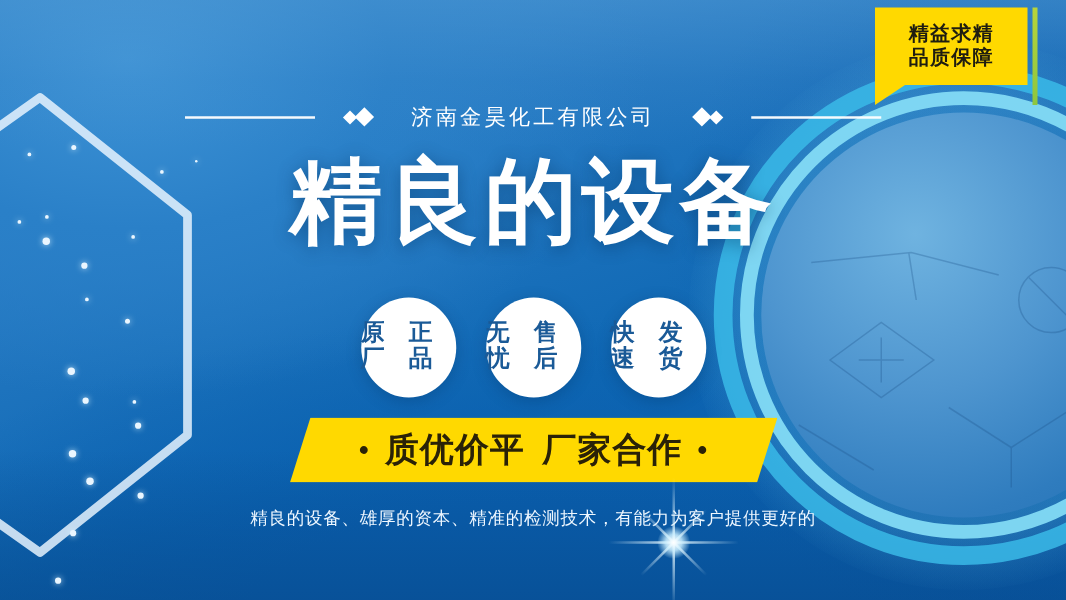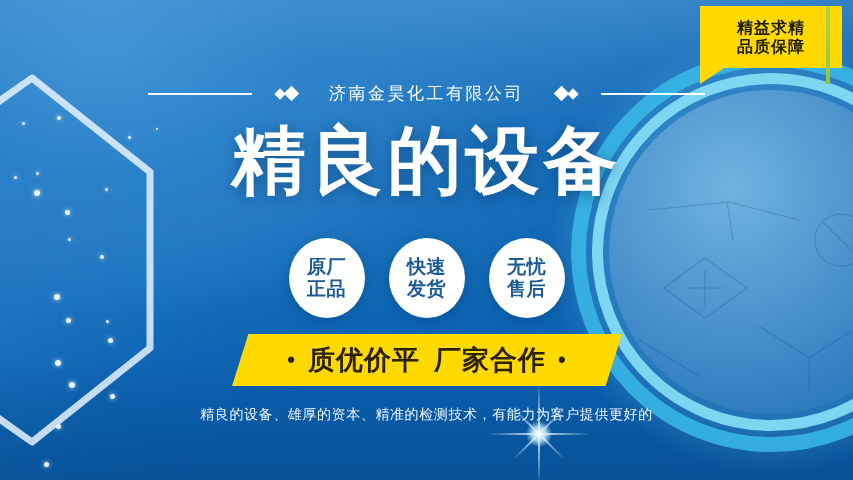--- a/index.html
+++ b/index.html
@@ -107,21 +107,21 @@
     border-radius: 50%;
     background: radial-gradient(circle, rgba(120,215,245,0.22) 55%, rgba(120,215,245,0) 72%);
     pointer-events: none;
   }
 
   
   .tag {
     position: absolute;
     left: 700px;
     top: 6px;
-    width: 142px;
+    width: 122px;
     height: 62px;
     background: #ffd900;
     z-index: 6;
   }
   .tag-tail {
     position: absolute;
     left: 700px;
     top: 68px;
     width: 0; height: 0;
     border-left: 24px solid #ffd900;
@@ -209,21 +209,21 @@
     justify-content: center;
     gap: 24px;
     z-index: 5;
   }
   .badge {
     width: 76px;
     height: 80px;
     border-radius: 50%;
     background: #ffffff;
     display: flex;
-    flex-direction: column;
+    flex-direction: row;
     align-items: center;
     justify-content: center;
     gap: 1px;
     color: #1a5a97;
     font-size: 19px;
     font-weight: bold;
     letter-spacing: 0.5px;
     line-height: 1.1;
     box-shadow: 0 3px 12px rgba(3,46,90,0.28);
   }
@@ -391,26 +391,26 @@
   </div>
 
   <div class="title">精良的设备</div>
 
   <div class="badges">
     <div class="badge">
       <span>原厂</span>
       <span>正品</span>
     </div>
     <div class="badge">
+      <span>无忧</span>
+      <span>售后</span>
+    </div>
+    <div class="badge">
       <span>快速</span>
       <span>发货</span>
-    </div>
-    <div class="badge">
-      <span>无忧</span>
-      <span>售后</span>
     </div>
   </div>
 
   <div class="slogan">
     <div class="slogan-inner">
       <span class="slogan-bullet">•</span>
       <span class="slogan-b">质优价平</span>
       <span class="slogan-b">厂家合作</span>
       <span class="slogan-bullet">•</span>
     </div>

